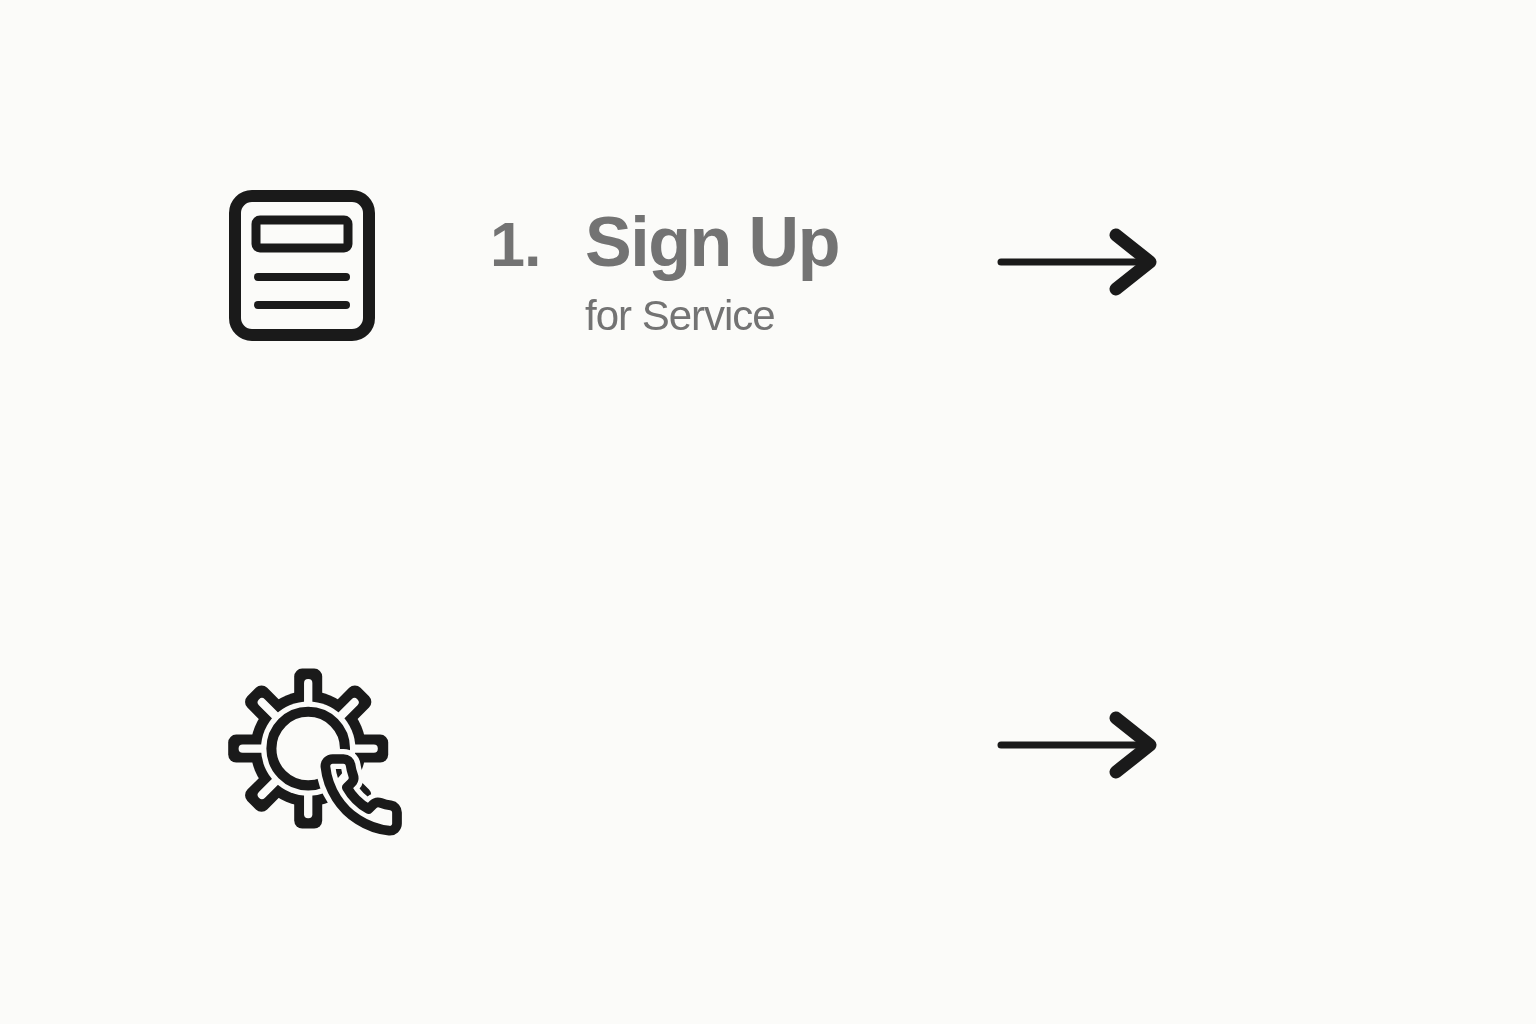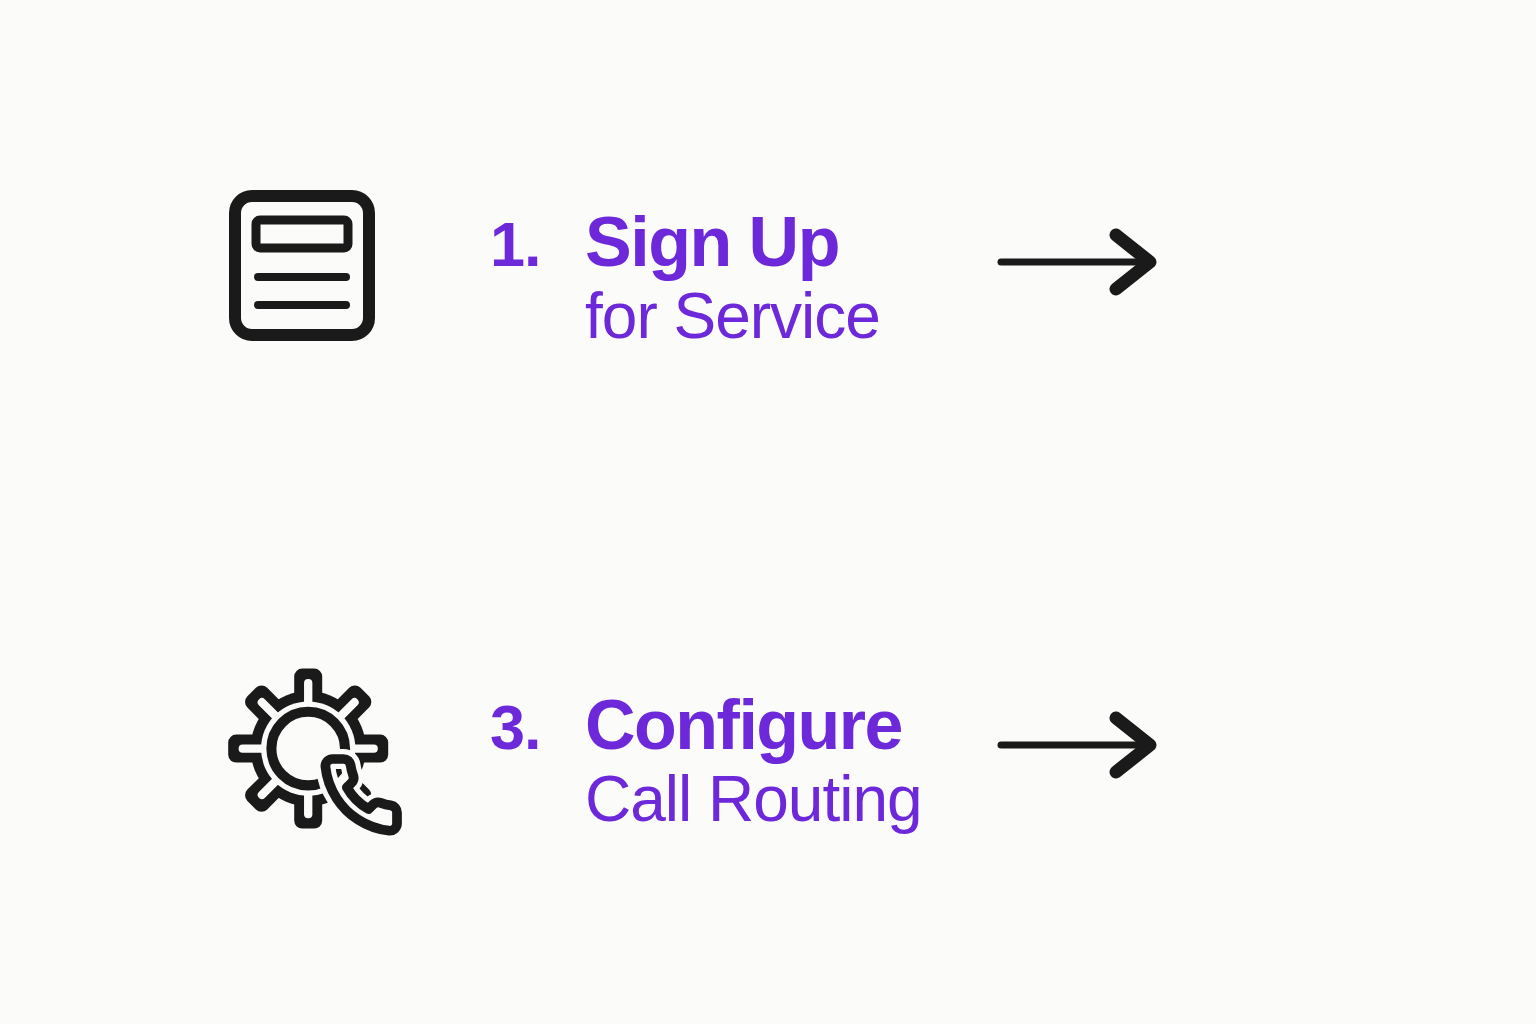--- a/index.html
+++ b/index.html
@@ -27,40 +27,40 @@
 
   .icon-wrap { position: absolute; }
   .row-1 .icon-wrap { left: 228px; top: 34px; }
   .row-2 .icon-wrap { left: 230px; top: 19px; }
   .row-3 .icon-wrap { left: 225px; top: 27px; }
 
   .text-block {
     position: absolute;
     left: 490px;
     top: 50px;
-    color: #6d28d9;
+    color: #737373;
   }
   .title-line {
     font-size: 70px;
     font-weight: 700;
     line-height: 74px;
     letter-spacing: -1.5px;
     white-space: nowrap;
   }
   .step-num {
     display: inline-block;
     width: 95px;
     font-size: 63px;
     font-weight: 700;
     letter-spacing: -1px;
   }
   .subtitle {
     margin-left: 95px;
     margin-top: 6px;
-    font-size: 64px;
+    font-size: 42px;
     font-weight: 400;
     line-height: 58px;
     letter-spacing: -1px;
     white-space: nowrap;
   }
   .arrow-wrap {
     position: absolute;
     left: 993px;
     top: 67px;
   }
@@ -123,26 +123,20 @@
         </g>
 
         <circle cx="52" cy="52" r="23" fill="none" stroke="#1a1a1a" stroke-width="6.3"></circle>
 
         <g transform="translate(58,54) scale(2.25)" fill="none" stroke-linecap="round" stroke-linejoin="round">
           <path d="M22 16.92v3a2 2 0 0 1-2.18 2 19.79 19.79 0 0 1-8.63-3.07 19.5 19.5 0 0 1-6-6 19.79 19.79 0 0 1-3.07-8.67A2 2 0 0 1 4.11 2h3a2 2 0 0 1 2 1.72 12.84 12.84 0 0 0 .7 2.81 2 2 0 0 1-.45 2.11L8.09 9.91a16 16 0 0 0 6 6l1.27-1.27a2 2 0 0 1 2.11-.45 12.84 12.84 0 0 0 2.81.7A2 2 0 0 1 22 16.92z" stroke="#fbfbf9" stroke-width="5.5"></path>
           <path d="M22 16.92v3a2 2 0 0 1-2.18 2 19.79 19.79 0 0 1-8.63-3.07 19.5 19.5 0 0 1-6-6 19.79 19.79 0 0 1-3.07-8.67A2 2 0 0 1 4.11 2h3a2 2 0 0 1 2 1.72 12.84 12.84 0 0 0 .7 2.81 2 2 0 0 1-.45 2.11L8.09 9.91a16 16 0 0 0 6 6l1.27-1.27a2 2 0 0 1 2.11-.45 12.84 12.84 0 0 0 2.81.7A2 2 0 0 1 22 16.92z" stroke="#1a1a1a" stroke-width="2.7"></path>
         </g>
       </svg>
     </div>
-    <div class="text-block">
-      <div class="title-line">
-        <span class="step-num">3.</span><span>Configure</span>
-      </div>
-      <div class="subtitle">Call Routing</div>
-    </div>
     <div class="arrow-wrap">
       <svg width="165" height="80" viewBox="0 0 165 80" fill="none" stroke="#1a1a1a">
         <line x1="8" y1="40" x2="148" y2="40" stroke-width="7" stroke-linecap="round"></line>
         <polyline points="123,13 157,40 123,67" stroke-width="13" stroke-linecap="round" stroke-linejoin="round"></polyline>
       </svg>
     </div>
   </div>
 
 </div>
 

